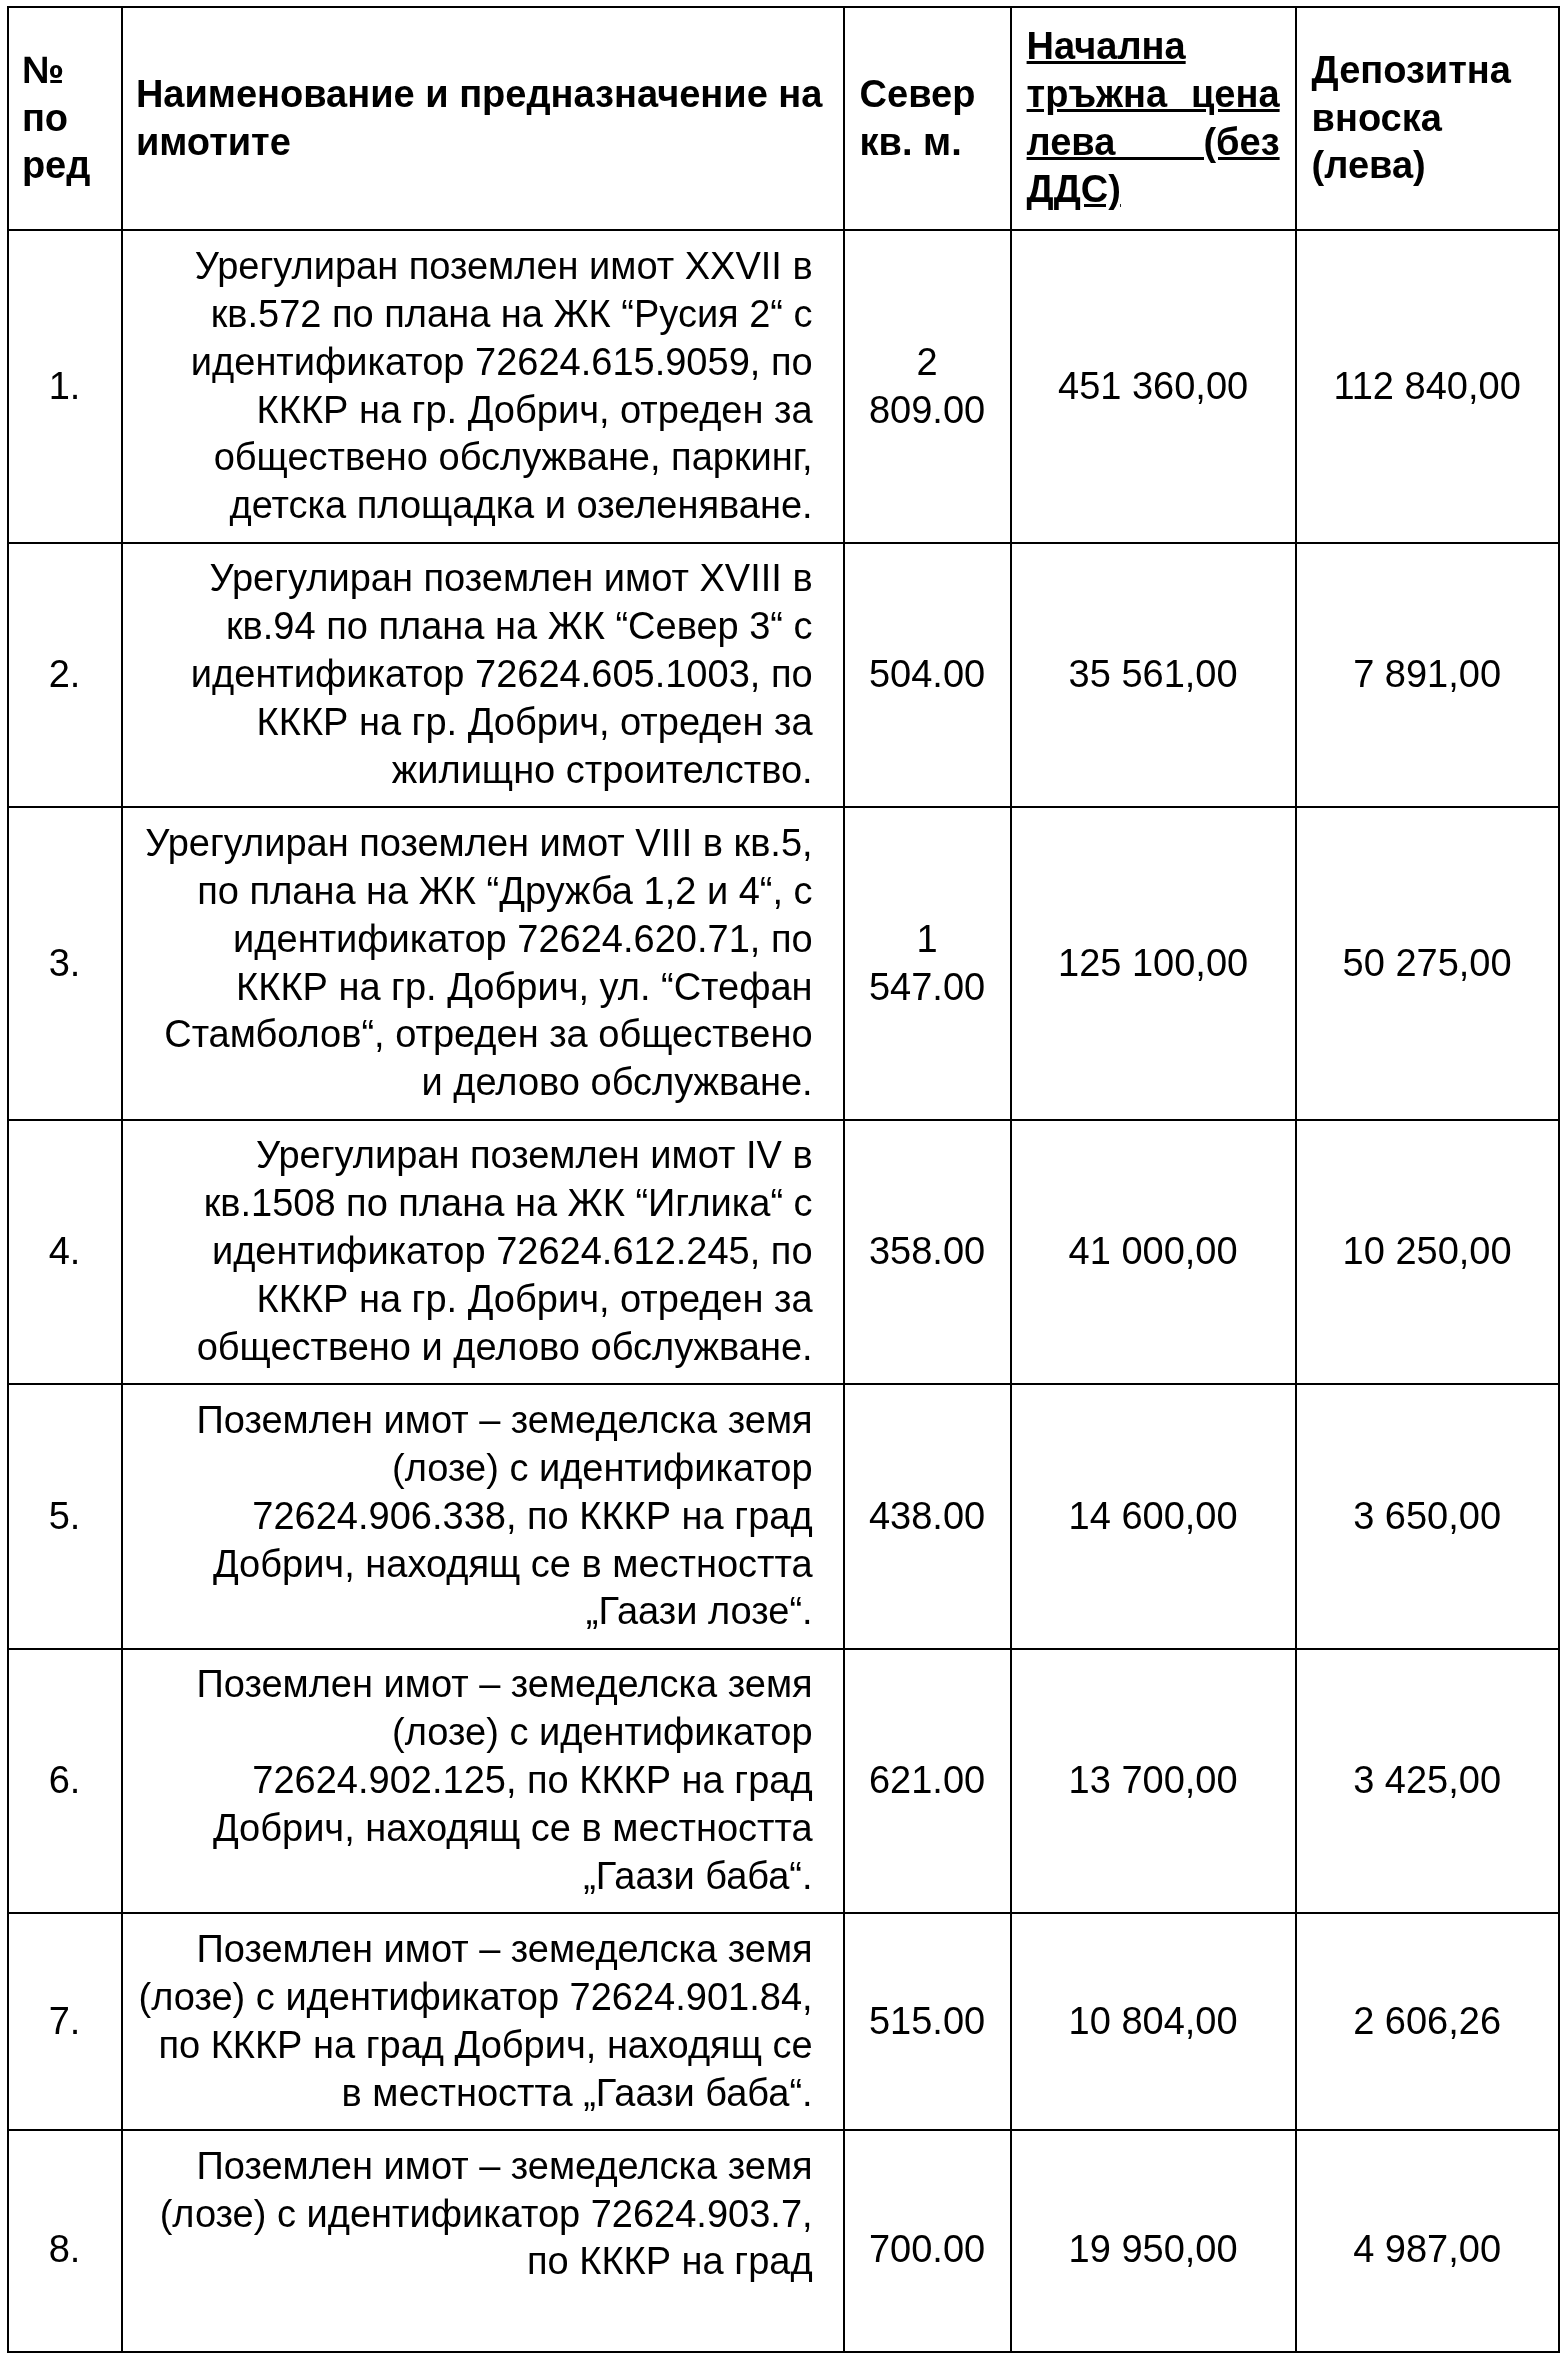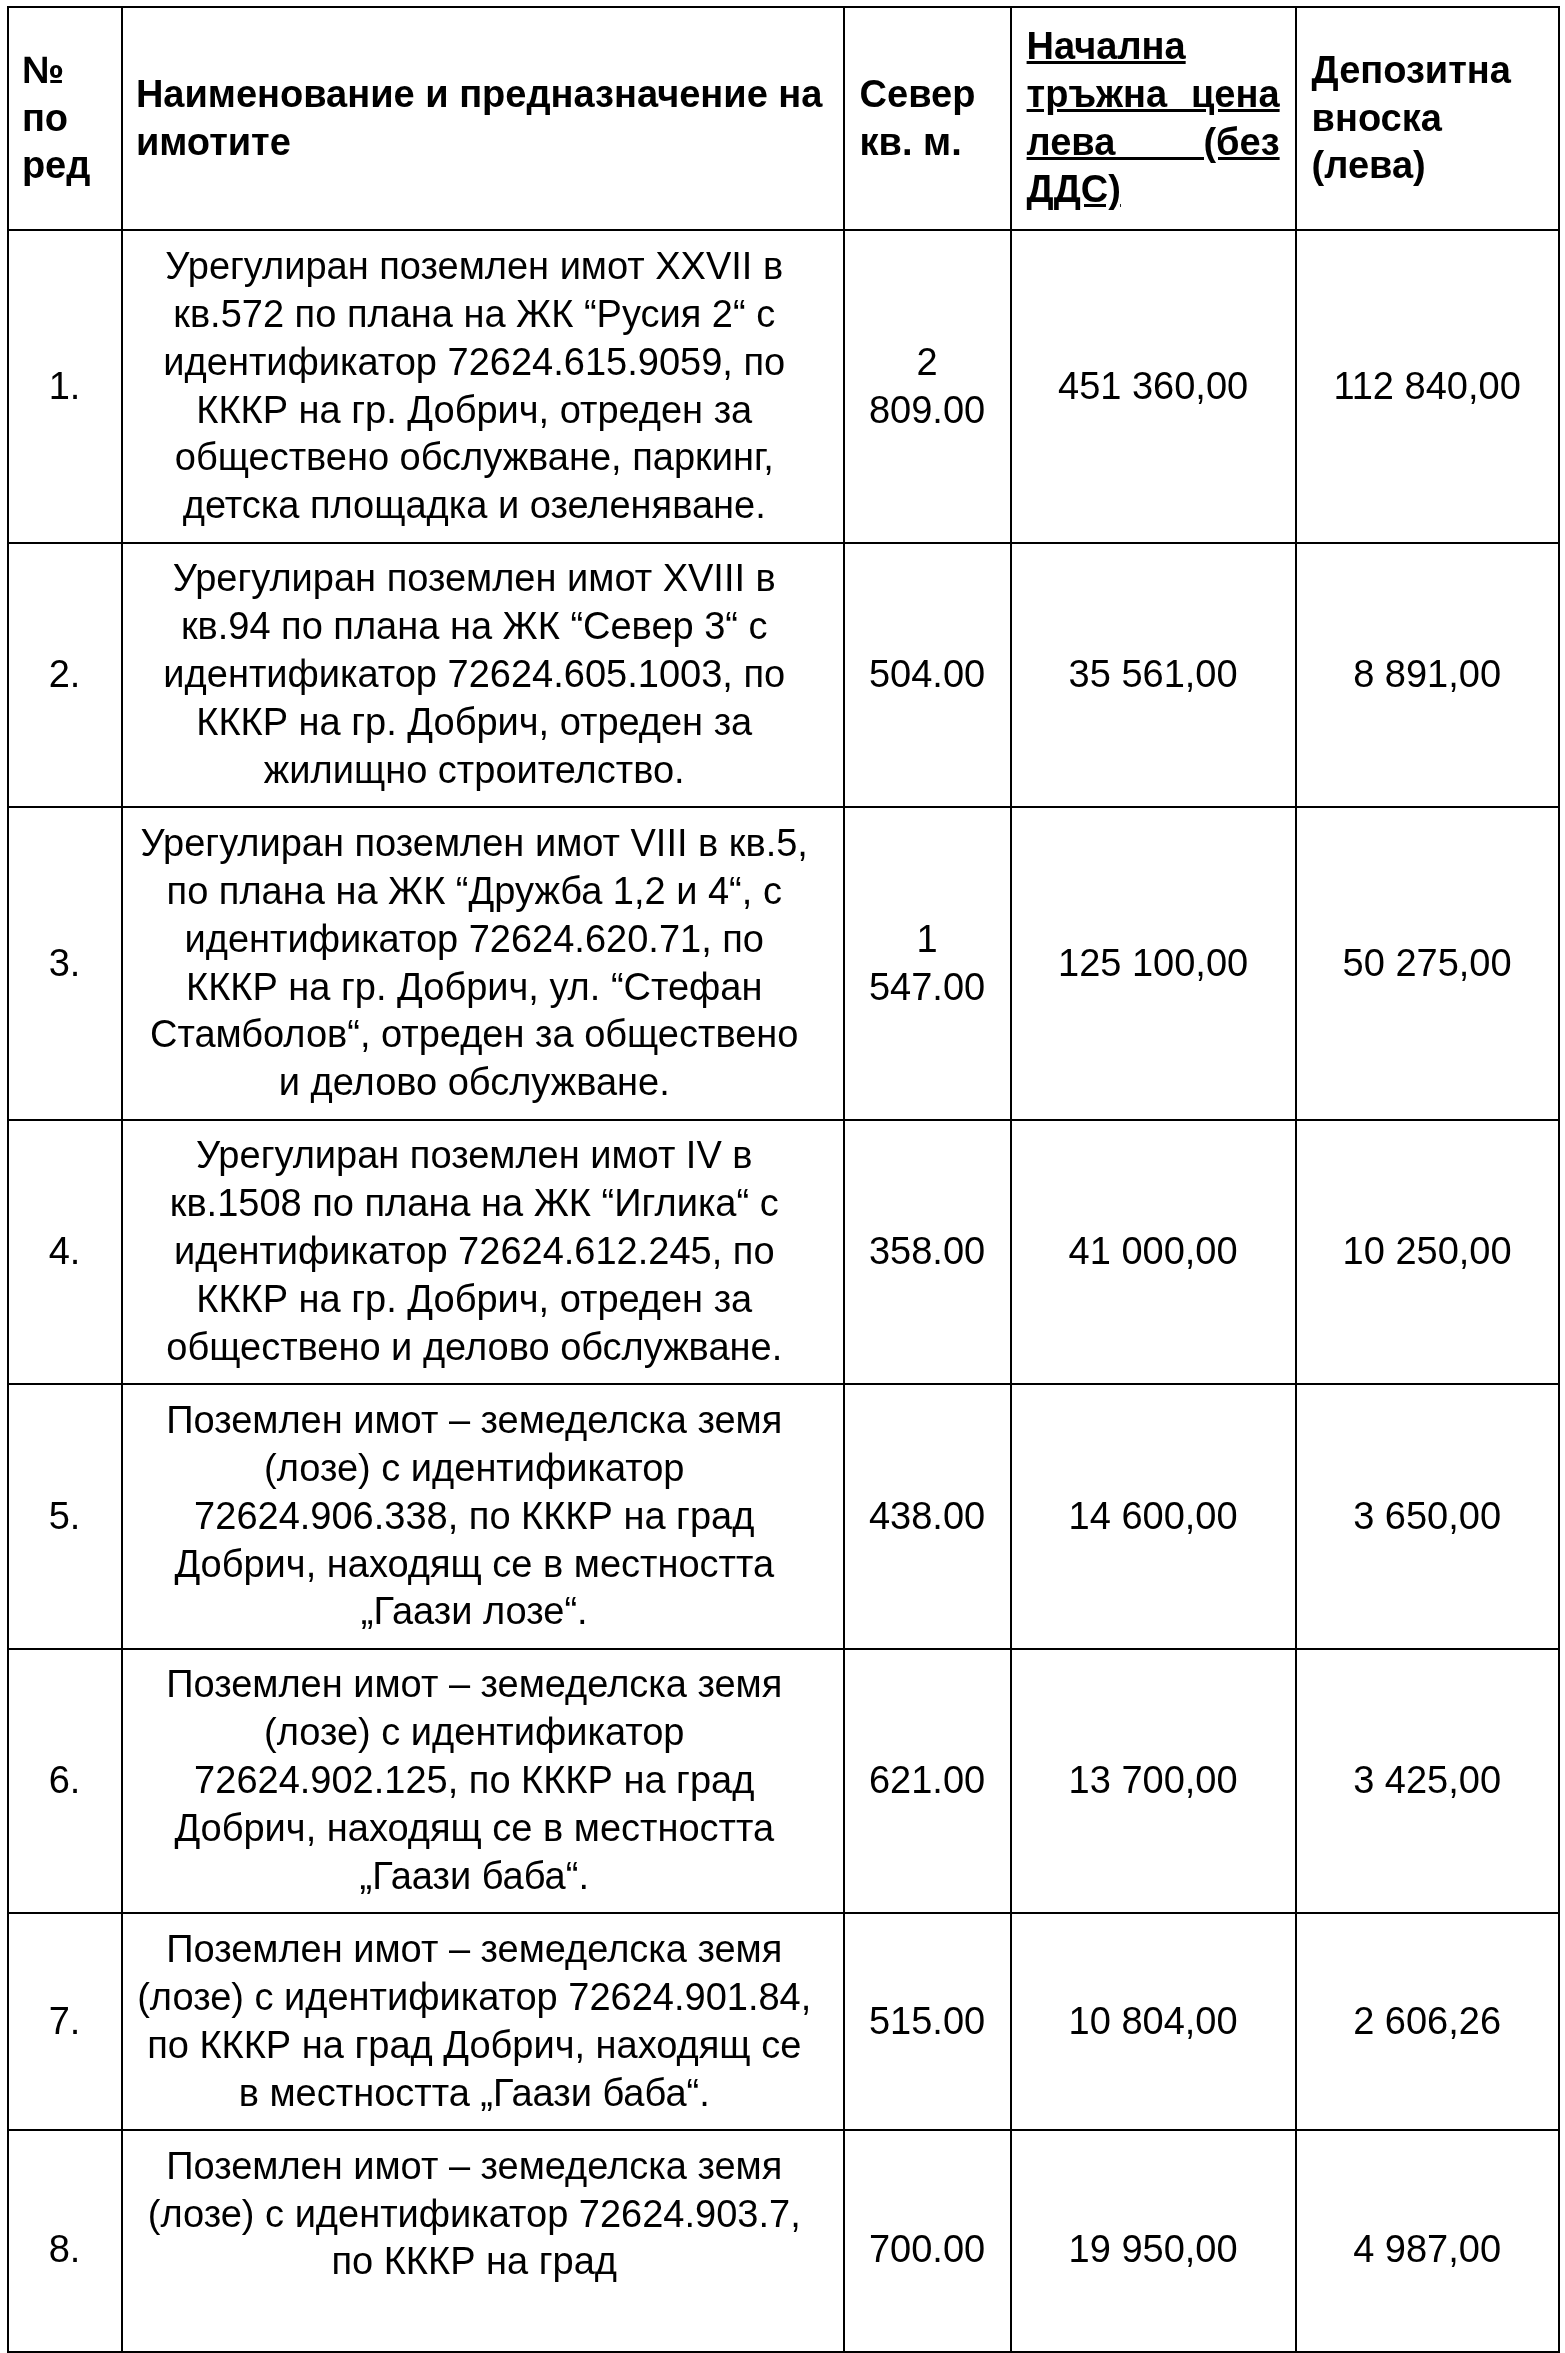--- a/index.html
+++ b/index.html
@@ -42,21 +42,21 @@
   }
   th.h-price {
     text-align: justify;
     text-decoration: underline;
   }
   td.c-num {
     text-align: center;
     padding: 6.6px 5px;
   }
   td.c-desc {
-    text-align: center;
+    text-align: right;
     padding: 11.6px 30px 11.6px 13.3px;
   }
   td.c-area, td.c-price, td.c-deposit {
     text-align: center;
     padding: 8.3px 10px;
   }
   tr.row-last td {
     height: 215px;
   }
   tr.row-last td.c-desc {
@@ -99,21 +99,21 @@
       <td class="c-desc">Урегулиран поземлен имот XXVII в кв.572 по плана на ЖК “Русия 2“ с идентификатор 72624.615.9059, по КККР на гр. Добрич, отреден за обществено обслужване, паркинг, детска площадка и озеленяване.</td>
       <td class="c-area">2 809.00</td>
       <td class="c-price">451 360,00</td>
       <td class="c-deposit">112 840,00</td>
     </tr>
     <tr>
       <td class="c-num">2.</td>
       <td class="c-desc">Урегулиран поземлен имот XVIII в кв.94 по плана на ЖК “Север 3“ с идентификатор 72624.605.1003, по КККР на гр. Добрич, отреден за жилищно строителство.</td>
       <td class="c-area">504.00</td>
       <td class="c-price">35 561,00</td>
-      <td class="c-deposit">8 891,00</td>
+      <td class="c-deposit">7 891,00</td>
     </tr>
     <tr>
       <td class="c-num">3.</td>
       <td class="c-desc">Урегулиран поземлен имот VIII в кв.5, по плана на ЖК “Дружба 1,2 и 4“, с идентификатор 72624.620.71, по КККР на гр. Добрич, ул. “Стефан Стамболов“, отреден за обществено и делово обслужване.</td>
       <td class="c-area">1 547.00</td>
       <td class="c-price">125 100,00</td>
       <td class="c-deposit">50 275,00</td>
     </tr>
     <tr>
       <td class="c-num">4.</td>

